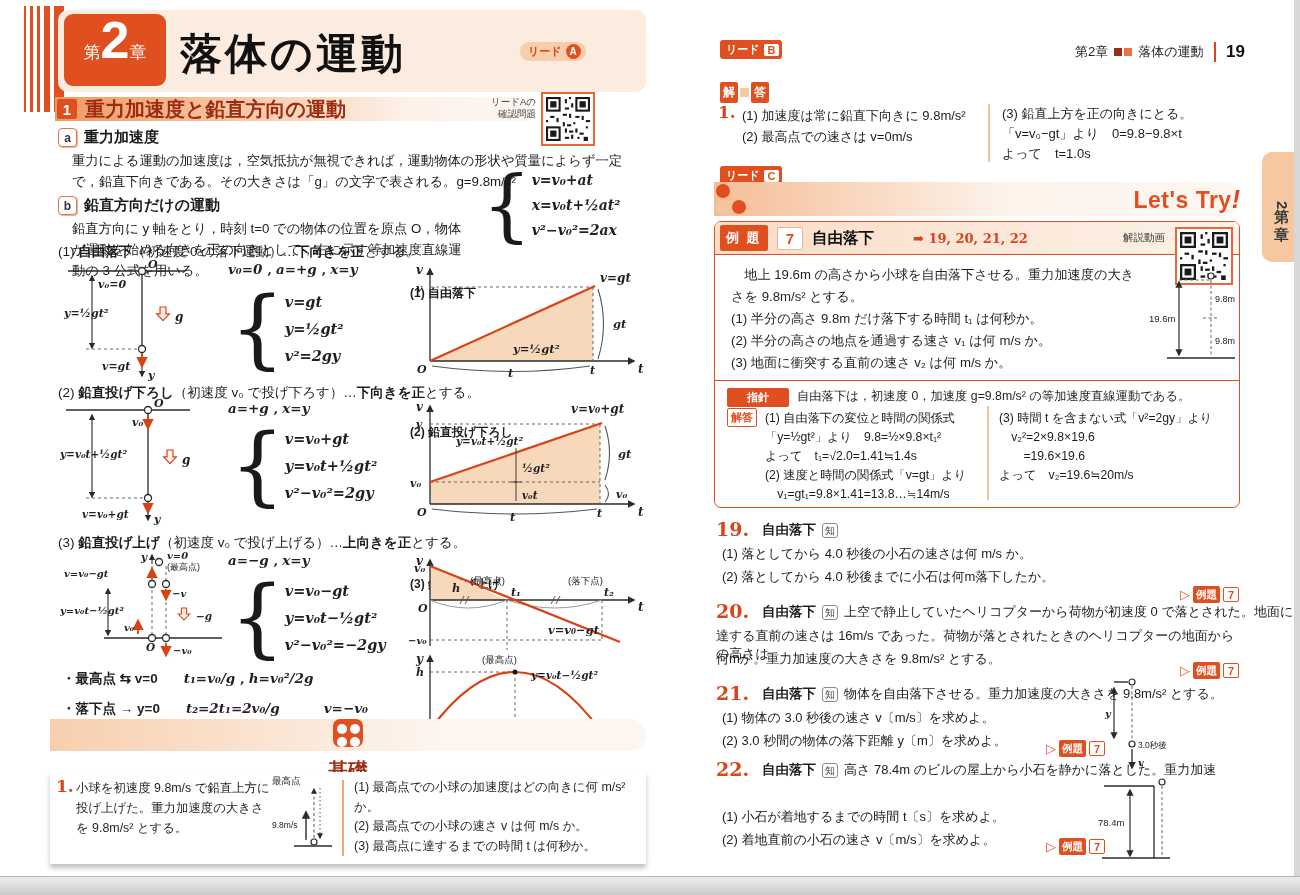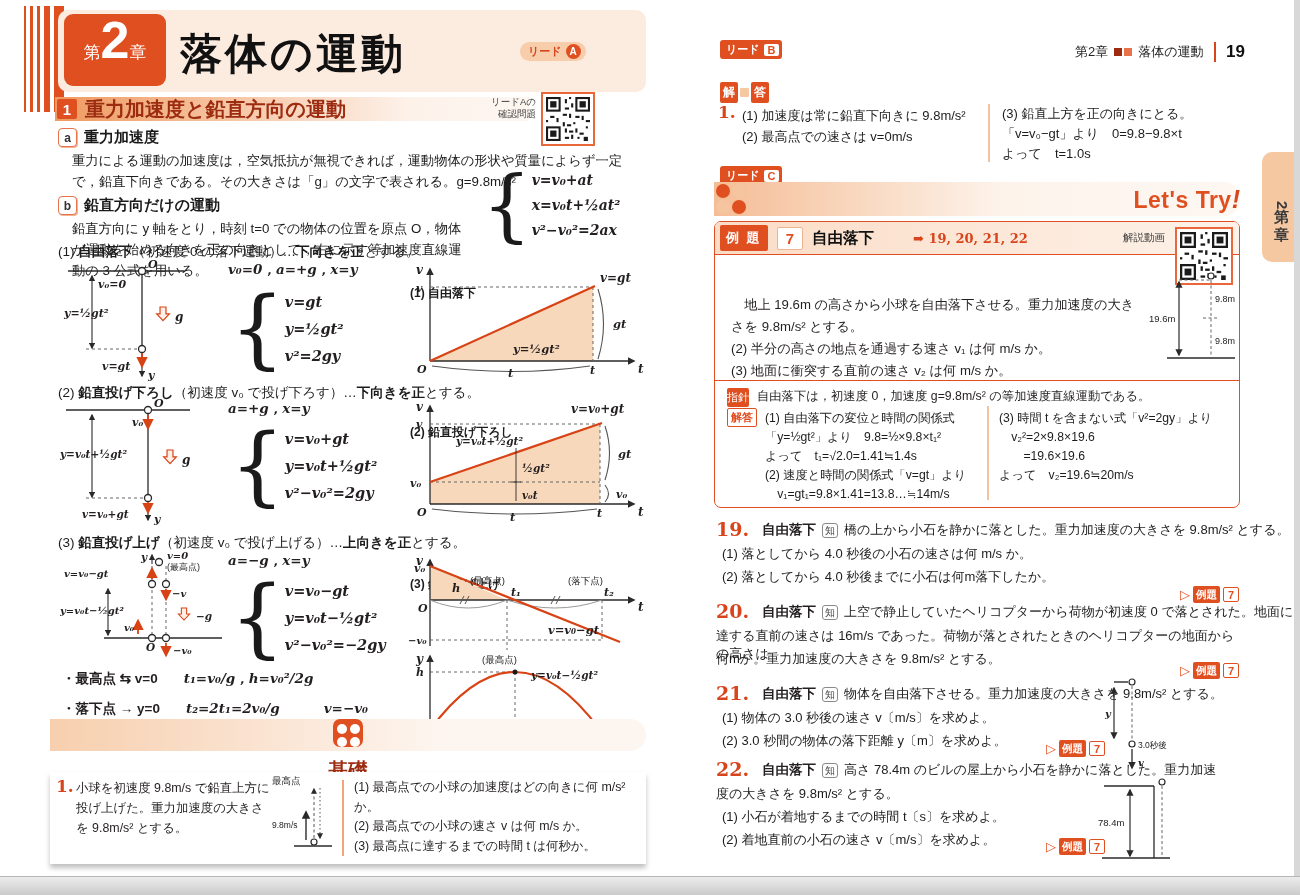--- a/index.html
+++ b/index.html
@@ -55,21 +55,21 @@
   .trytext{color:#e04f20;font-weight:bold;font-size:23px;letter-spacing:0.5px;}
   .trybang{color:#d8451d;font-weight:bold;font-style:italic;font-size:25px;}
   .excard{border:1.6px solid #e04f20;border-radius:7px;background:#fff;}
   .exheader{display:flex;align-items:center;gap:9px;height:32px;background:linear-gradient(90deg,#fbdcc6,#fdf2e9);
             border-bottom:1.8px solid #e04f20;border-radius:5px 5px 0 0;padding-left:5px;}
   .exlabel{background:#e04f20;color:#fff;font-weight:bold;font-size:13px;padding:4px 6px;border-radius:2px;letter-spacing:2px;}
   .exnum{background:#fff;color:#e04f20;font-weight:bold;font-size:15px;padding:2px 8px;border:1px solid #f0b493;border-radius:2px;}
   .extitle{font-weight:bold;font-size:15.5px;color:#111;}
   .exrefs{color:#d8451d;font-weight:bold;font-size:13px;font-family:"DejaVu Serif",serif;}
   .exvideo{font-size:10.5px;color:#333;}
-  .gbadge{background:#e04f20;color:#fff;font-size:11px;font-weight:normal;padding:2px 0;border-radius:2px;}
+  .gbadge{background:#e04f20;color:#fff;font-size:11px;font-weight:bold;padding:2px 20px;border-radius:2px;}
   .sbadge{background:#fff;color:#e04f20;border:1.5px solid #e04f20;font-size:11px;font-weight:bold;padding:1px 3px;border-radius:2px;}
   .sol12{font-size:12.2px;line-height:19px;color:#1c1c1c;}
   .knowbadge{border:1px solid #8a8a8a;border-radius:3px;color:#444;font-size:10px;padding:0 2px;line-height:13px;}
   .refbadge{display:flex;align-items:center;gap:3px;}
   .refbadge .tri{color:#e04f20;font-size:13px;}
   .refbadge .lab{background:#e04f20;color:#fff;font-size:10.5px;font-weight:bold;padding:1.5px 3px;border-radius:2px;}
   .refbadge .n{background:#fff;border:1.2px solid #e04f20;color:#e04f20;font-size:11px;font-weight:bold;padding:0.5px 4px;border-radius:2px;}
   .sidetab{background:#f6c8a2;border-radius:10px 0 0 10px;writing-mode:vertical-rl;display:flex;align-items:center;
            justify-content:center;font-weight:bold;font-size:15px;color:#3a3a3a;letter-spacing:4px;}
   .qrbox{border:2px solid #e8683c;background:#fff;padding:3px;box-sizing:border-box;}
@@ -471,22 +471,23 @@
     <span class="exnum">7</span>
     <span class="extitle">自由落下</span>
     <span class="exrefs" style="margin-left:30px;">➡ 19, 20, 21, 22</span>
     <span class="exvideo" style="margin-left:auto;margin-right:74px;">解説動画</span>
   </div>
   <div class="abs qrbox" style="right:6px;top:5px;width:58px;height:58px;">
     <svg viewBox="0 0 21 21" width="48" height="48">
           <use href="#qrp"></use>
         </svg>
   </div>
-  <div class="abs" style="left:16px;top:42px;width:412px;font-size:13.2px;line-height:22px;margin-top:30px;">
+  <div class="abs" style="left:16px;top:42px;width:412px;font-size:13.2px;line-height:22px;">
     <div>　地上 19.6m の高さから小球を自由落下させる。重力加速度の大きさを 9.8m/s² とする。</div>
+    <div>(1) 半分の高さ 9.8m だけ落下する時間 t₁ は何秒か。</div>
     <div>(2) 半分の高さの地点を通過する速さ v₁ は何 m/s か。</div>
     <div>(3) 地面に衝突する直前の速さ v₂ は何 m/s か。</div>
   </div>
   <svg class="abs" style="left:434px;top:48px;" width="90" height="102" viewBox="0 0 90 102">
     <circle cx="62" cy="6" r="3" fill="#fff" stroke="#2a2a2a" stroke-width="1.2"></circle>
     <line x1="30" y1="10" x2="62" y2="10" stroke="#666" stroke-width="1" stroke-dasharray="3 2.5"></line>
     <line x1="62" y1="10" x2="62" y2="86" stroke="#666" stroke-width="1" stroke-dasharray="3 2.5"></line>
     <line x1="54" y1="48" x2="70" y2="48" stroke="#666" stroke-width="1" stroke-dasharray="3 2.5"></line>
     <line x1="30" y1="12" x2="30" y2="85" stroke="#2a2a2a" stroke-width="1.2" marker-start="url(#aB)" marker-end="url(#aB)"></line>
     <text class="lbl" x="0" y="52" font-size="9.5">19.6m</text>
@@ -513,21 +514,20 @@
     <div>　v₂²=2×9.8×19.6</div>
     <div>　　=19.6×19.6</div>
     <div>よって　v₂=19.6≒20m/s</div>
   </div>
 </div>
 
 <span class="abs probnum" style="left:716px;top:518px;">19.</span>
 <div class="abs" style="left:762px;top:521px;display:flex;gap:6px;align-items:center;white-space:nowrap;">
   <b style="font-size:13.5px;">自由落下</b>
   <span class="knowbadge">知</span>
-  <span class="q13">橋の上から小石を静かに落とした。重力加速度の大きさを 9.8m/s² とする。</span>
 </div>
 <div class="abs q13" style="left:722px;top:545px;">(1) 落としてから 4.0 秒後の小石の速さは何 m/s か。</div>
 <div class="abs q13" style="left:722px;top:568px;">(2) 落としてから 4.0 秒後までに小石は何m落下したか。</div>
 <div class="abs refbadge" style="left:1180px;top:586px;">
   <span class="tri">▷</span>
   <span class="lab">例題</span>
   <span class="n">7</span>
 </div>
 
 <span class="abs probnum" style="left:716px;top:600px;">20.</span>
@@ -568,21 +568,20 @@
   <line x1="38" y1="73" x2="38" y2="92" stroke="#2a2a2a" stroke-width="1.3" marker-end="url(#aB)"></line>
   <text x="44" y="90" font-size="10">v</text>
 </svg>
 
 <span class="abs probnum" style="left:716px;top:758px;">22.</span>
 <div class="abs" style="left:762px;top:761px;display:flex;gap:6px;align-items:center;white-space:nowrap;">
   <b style="font-size:13.5px;">自由落下</b>
   <span class="knowbadge">知</span>
   <span class="q13">高さ 78.4m のビルの屋上から小石を静かに落とした。重力加速</span>
 </div>
-<div class="abs q13" style="left:716px;top:785px;width:370px;">度の大きさを 9.8m/s² とする。</div>
 <div class="abs q13" style="left:722px;top:808px;">(1) 小石が着地するまでの時間 t〔s〕を求めよ。</div>
 <div class="abs q13" style="left:722px;top:831px;">(2) 着地直前の小石の速さ v〔m/s〕を求めよ。</div>
 <div class="abs refbadge" style="left:1046px;top:838px;">
   <span class="tri">▷</span>
   <span class="lab">例題</span>
   <span class="n">7</span>
 </div>
 <svg class="abs" style="left:1096px;top:772px;" width="78" height="95" viewBox="0 0 78 95">
   <line x1="8" y1="14" x2="58" y2="14" stroke="#2a2a2a" stroke-width="1.5"></line>
   <line x1="58" y1="14" x2="58" y2="86" stroke="#2a2a2a" stroke-width="1.3"></line>

